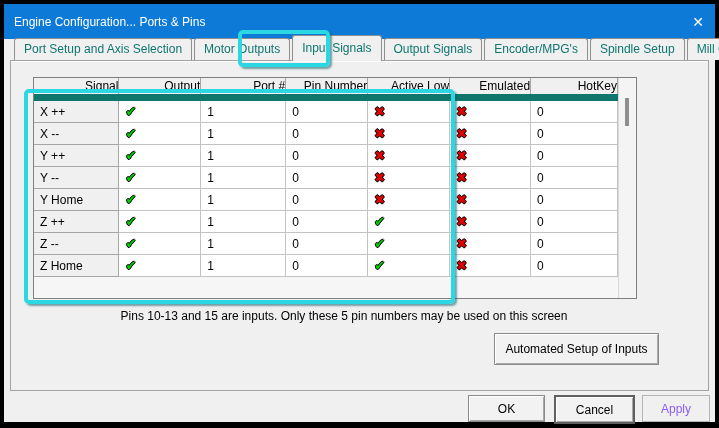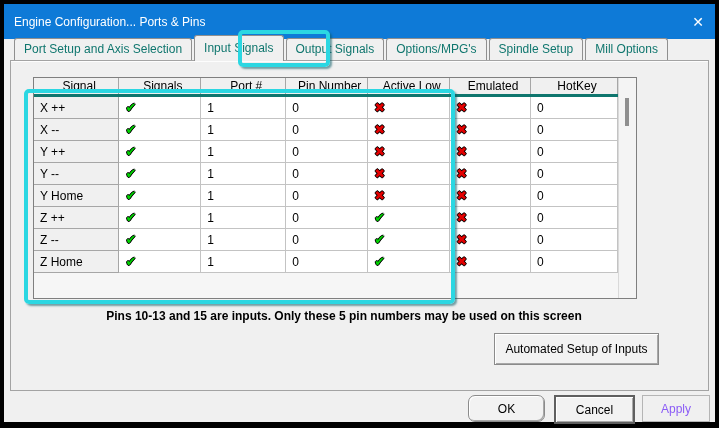--- a/index.html
+++ b/index.html
@@ -45,23 +45,23 @@
     box-shadow:inset 0 1px 0 #fdfdfd;z-index:2;
   }
   
   .grid-wrap{
     position:absolute;left:29px;top:73px;width:602px;height:220px;
     background:#f6f6f6;border:1px solid #7f7f7f;z-index:2;
     display:flex;
   }
   table.grid{border-collapse:collapse;table-layout:fixed;align-self:flex-start;}
   table.grid th{
-    background:#f0f0f0;font-weight:normal;font-size:12px;text-align:center;
+    background:#f0f0f0;font-weight:normal;font-size:12px;text-align:right;
     height:16px;padding:0 0 0 6px;
-    border-right:1px solid #a6a6a6;border-bottom:3px solid #0f766e;
+    border-right:1px solid #a6a6a6;border-bottom:7px solid #0f766e;
     white-space:nowrap;overflow:hidden;margin-left:25px;
   }
   table.grid td{
     background:#fff;font-size:12px;height:21px;padding:0 0 0 6px;
     border-right:1px solid #c3c3c3;border-bottom:1px solid #c3c3c3;
     white-space:nowrap;overflow:hidden;vertical-align:middle;
   }
   table.grid td.rowhdr{background:#f0f0f0;border-right:1px solid #a6a6a6;border-bottom:1px solid #a6a6a6;}
   .icon{font-size:13px;font-style:italic;line-height:1;display:inline-block;}
   .icon.check{color:#00d400;text-shadow:-1px 0 #000,1px 0 #000,0 -1px #000,0 1px #000;}
@@ -74,70 +74,71 @@
   }
   
   .annot{
     position:absolute;border:4px solid #2bd7e2;border-radius:5px;
     box-shadow:2px 2px 2px rgba(10,90,100,.55);
     pointer-events:none;z-index:6;background:transparent;
   }
   
   .note{
     position:absolute;left:40px;top:305px;width:600px;text-align:center;
-    font-size:12px;color:#000;z-index:2;font-weight:bold;
+    font-size:12px;color:#000;z-index:2;
   }
   .btn{
     position:absolute;font-size:12px;color:#000;text-align:center;
     background:#f2f2f2;border:1px solid #8b8b8b;
     box-shadow:inset 1px 1px 0 #ffffff,inset -1px -1px 0 #a8a8a8;
     display:flex;align-items:center;justify-content:center;z-index:5;
   }
   .btn.auto-setup{left:490px;top:329px;width:163px;height:30px;}
-  .btn.ok{left:464px;top:391px;width:75px;height:25px;border-radius:7px;}
+  .btn.ok{left:464px;top:391px;width:75px;height:25px;}
   .btn.cancel{left:550px;top:391px;width:77px;height:25px;border:2px solid #5f5f5f;}
   .btn.apply{left:638px;top:391px;width:66px;height:25px;color:#8b5cf6;border-color:#b5b5b5;box-shadow:none;background:#f0f0f0;}
 </style>
 </head>
 <body>
 
 <div class="window">
 
   <div class="titlebar">
     <div class="title">Engine Configuration... Ports &amp; Pins</div>
     <div class="close-btn">
       <span>✕</span>
     </div>
   </div>
 
   <div class="tabstrip" id="tabstrip">
       <div class="tab">Port Setup and Axis Selection</div>
+      <div class="tab">Motor Outputs</div>
       <div class="tab selected">Input Signals</div>
       <div class="tab">Output Signals</div>
-      <div class="tab">Options/MPG's</div>
+      <div class="tab">Encoder/MPG's</div>
       <div class="tab">Spindle Setup</div>
       <div class="tab">Mill Options</div>
     </div>
   <div class="tabpage"></div>
 
   <div class="grid-wrap">
     <table class="grid" id="grid">
         <colgroup>
           <col style="width: 85px;">
           <col style="width: 82px;">
           <col style="width: 85px;">
           <col style="width: 82px;">
           <col style="width: 82px;">
           <col style="width: 81px;">
           <col style="width: 87px;">
         </colgroup>
         <thead>
           <tr>
             <th>Signal</th>
-            <th>Signals</th>
+            <th>Output</th>
             <th>Port #</th>
             <th>Pin Number</th>
             <th>Active Low</th>
             <th>Emulated</th>
             <th>HotKey</th>
           </tr>
         </thead>
         <tbody>
           <tr>
             <td class="rowhdr">X ++</td>

